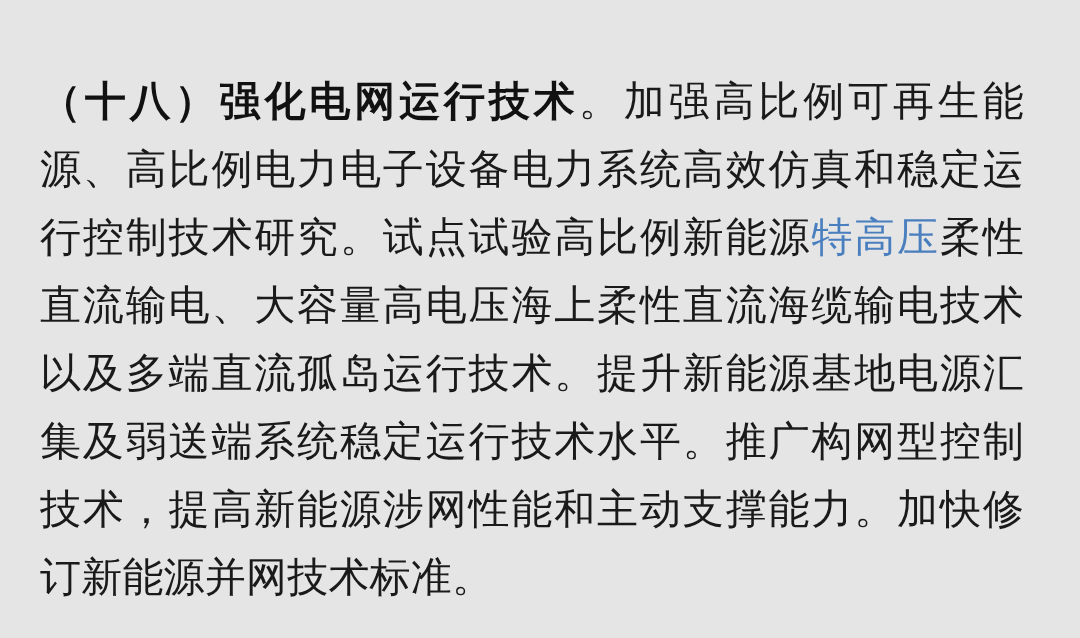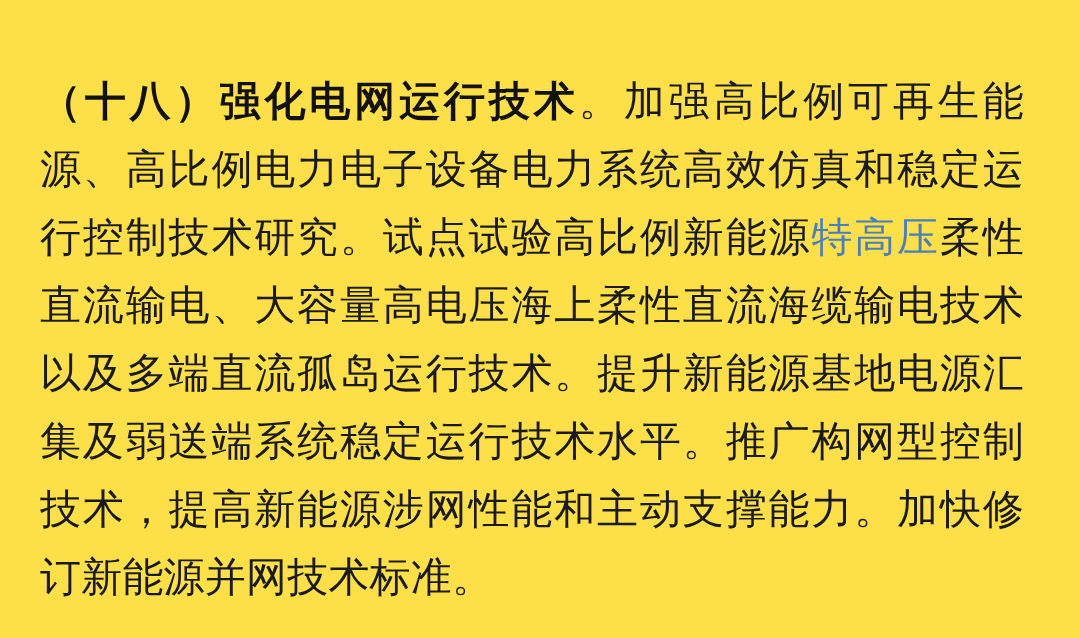--- a/index.html
+++ b/index.html
@@ -11,21 +11,21 @@
     width: 1080px;
     height: 638px;
     font-family: "Liberation Sans", sans-serif;
     overflow: hidden;
   }
   .page {
     width: 1080px;
     height: 638px;
     box-sizing: border-box;
     padding: 26px 56px 0 40px;
-    background: #fde047;
+    background: #e5e5e5;
   }
   .paragraph {
     font-size: 41px;
     line-height: 1.66;
     color: #1a1a1a;
     letter-spacing: 0.2px;
     text-align: justify;
     text-justify: inter-ideograph;
     word-break: break-all;
   }

